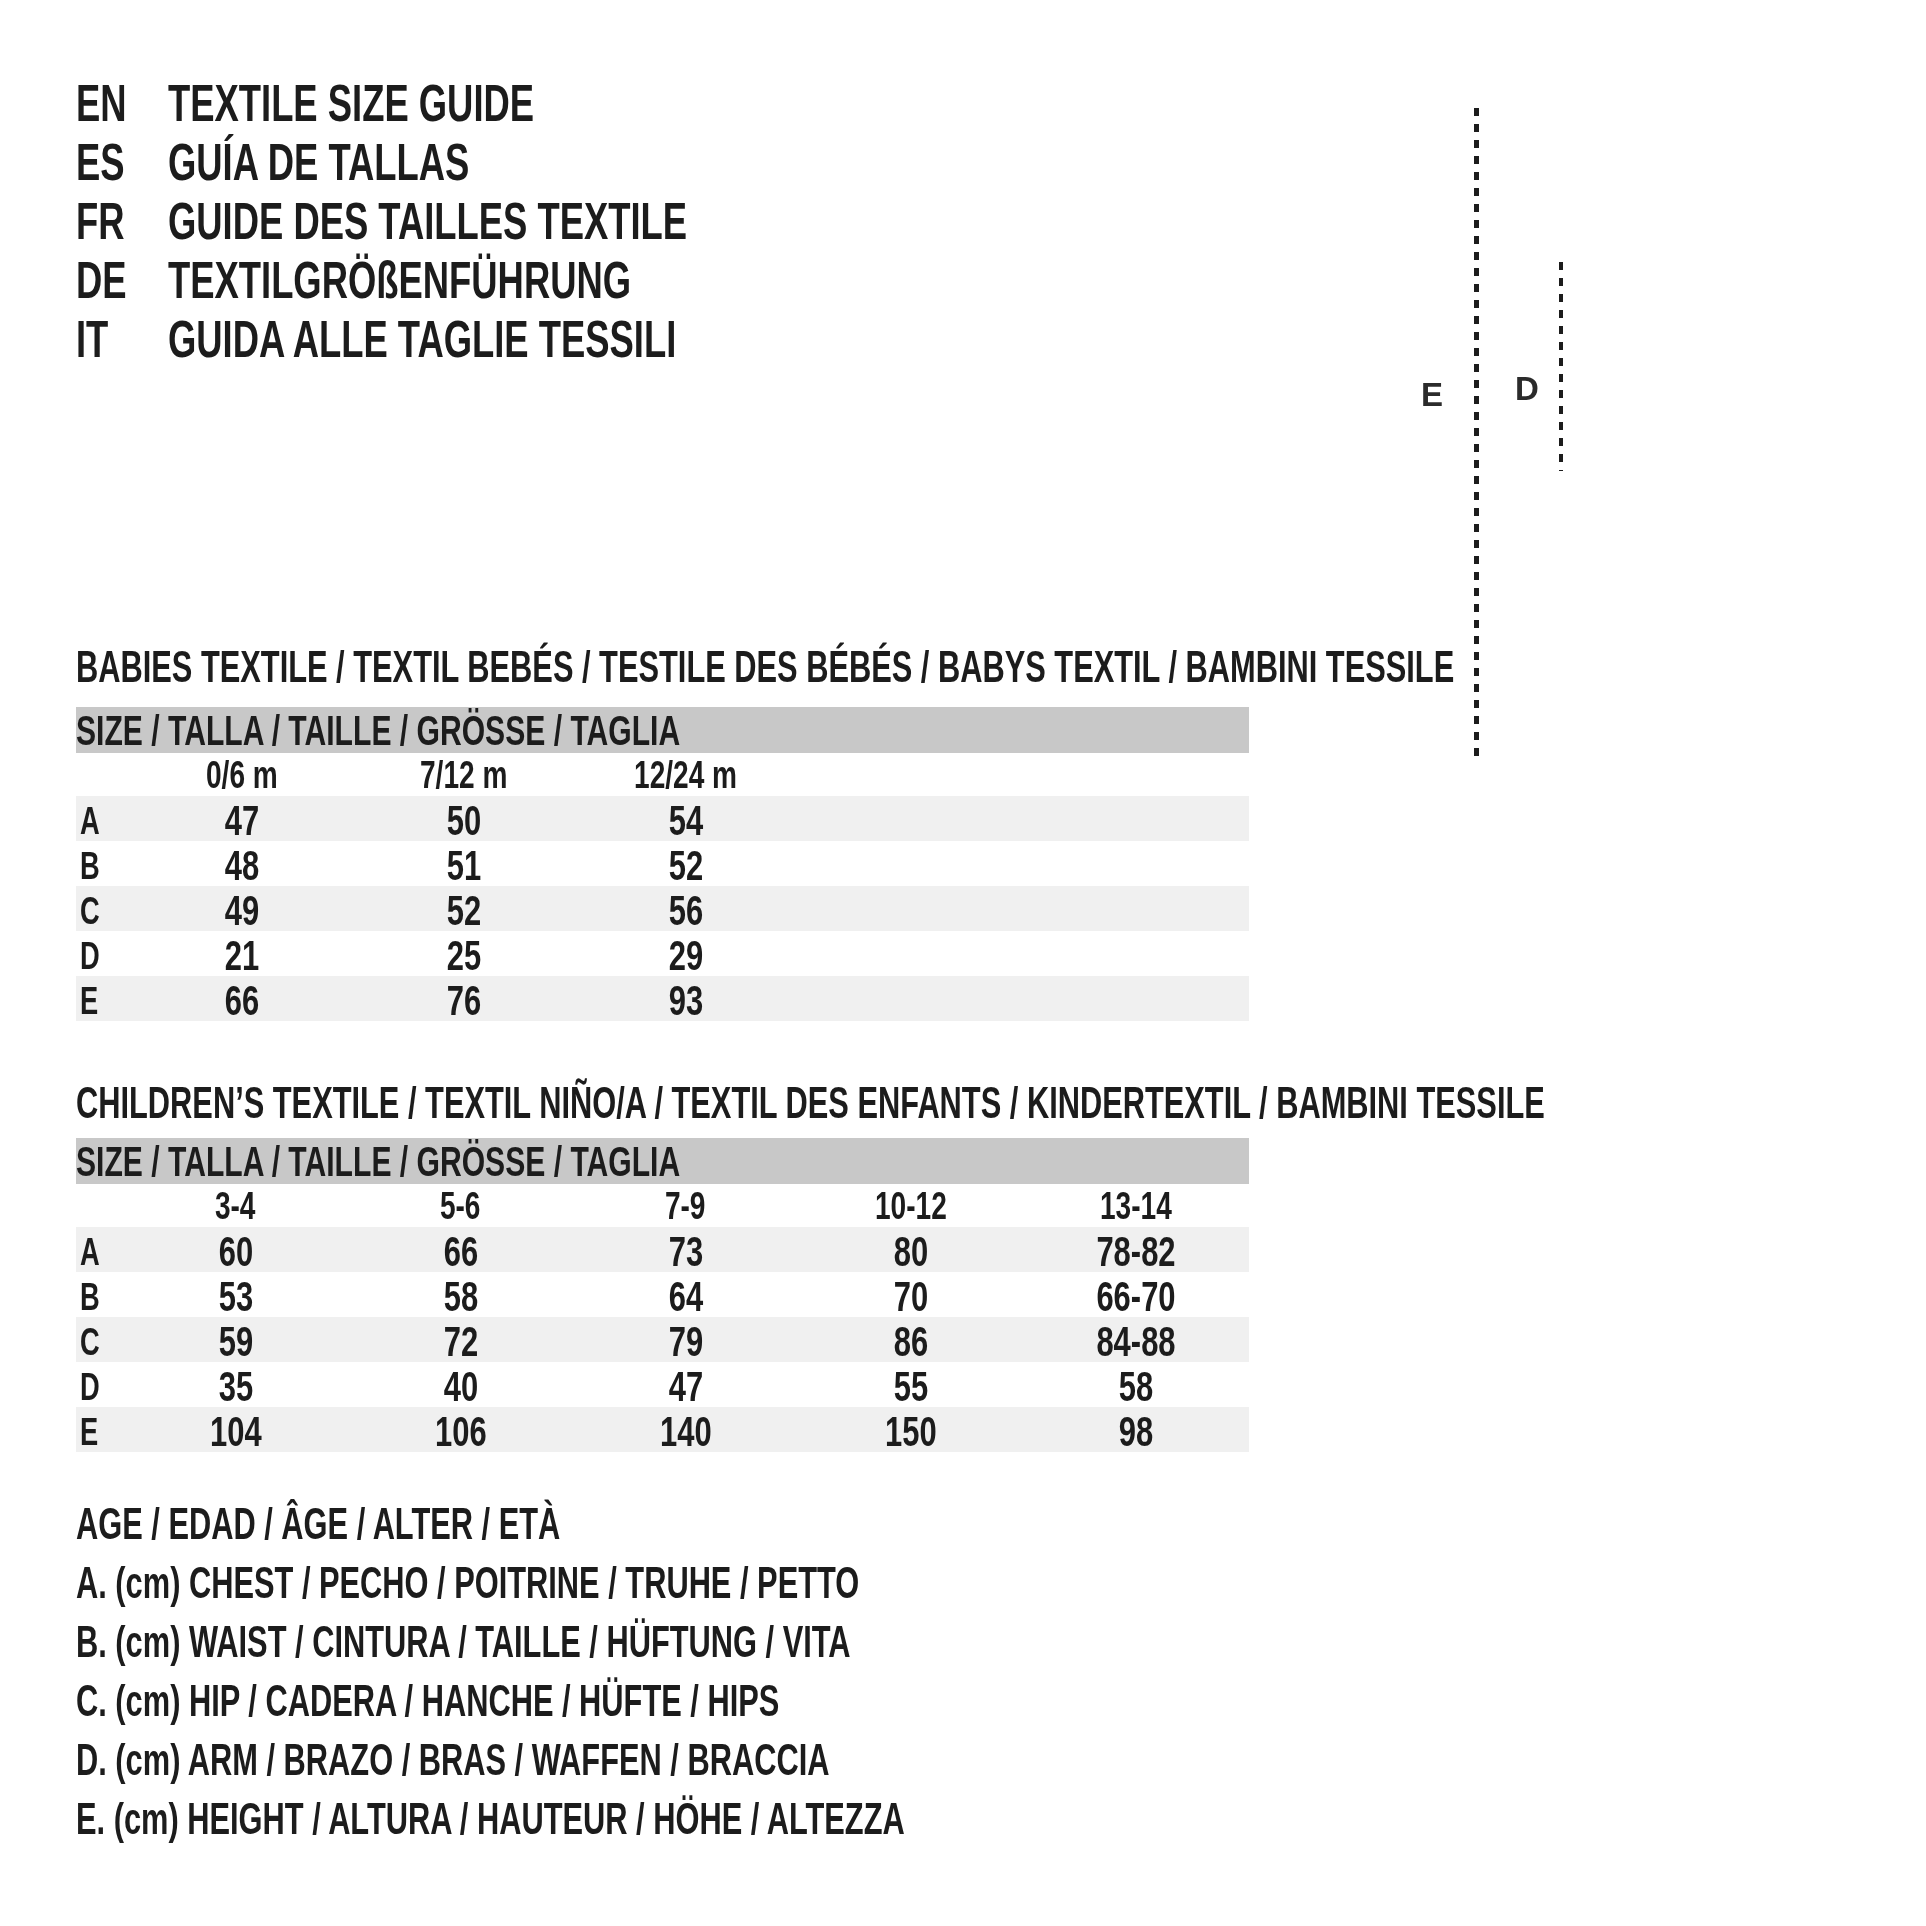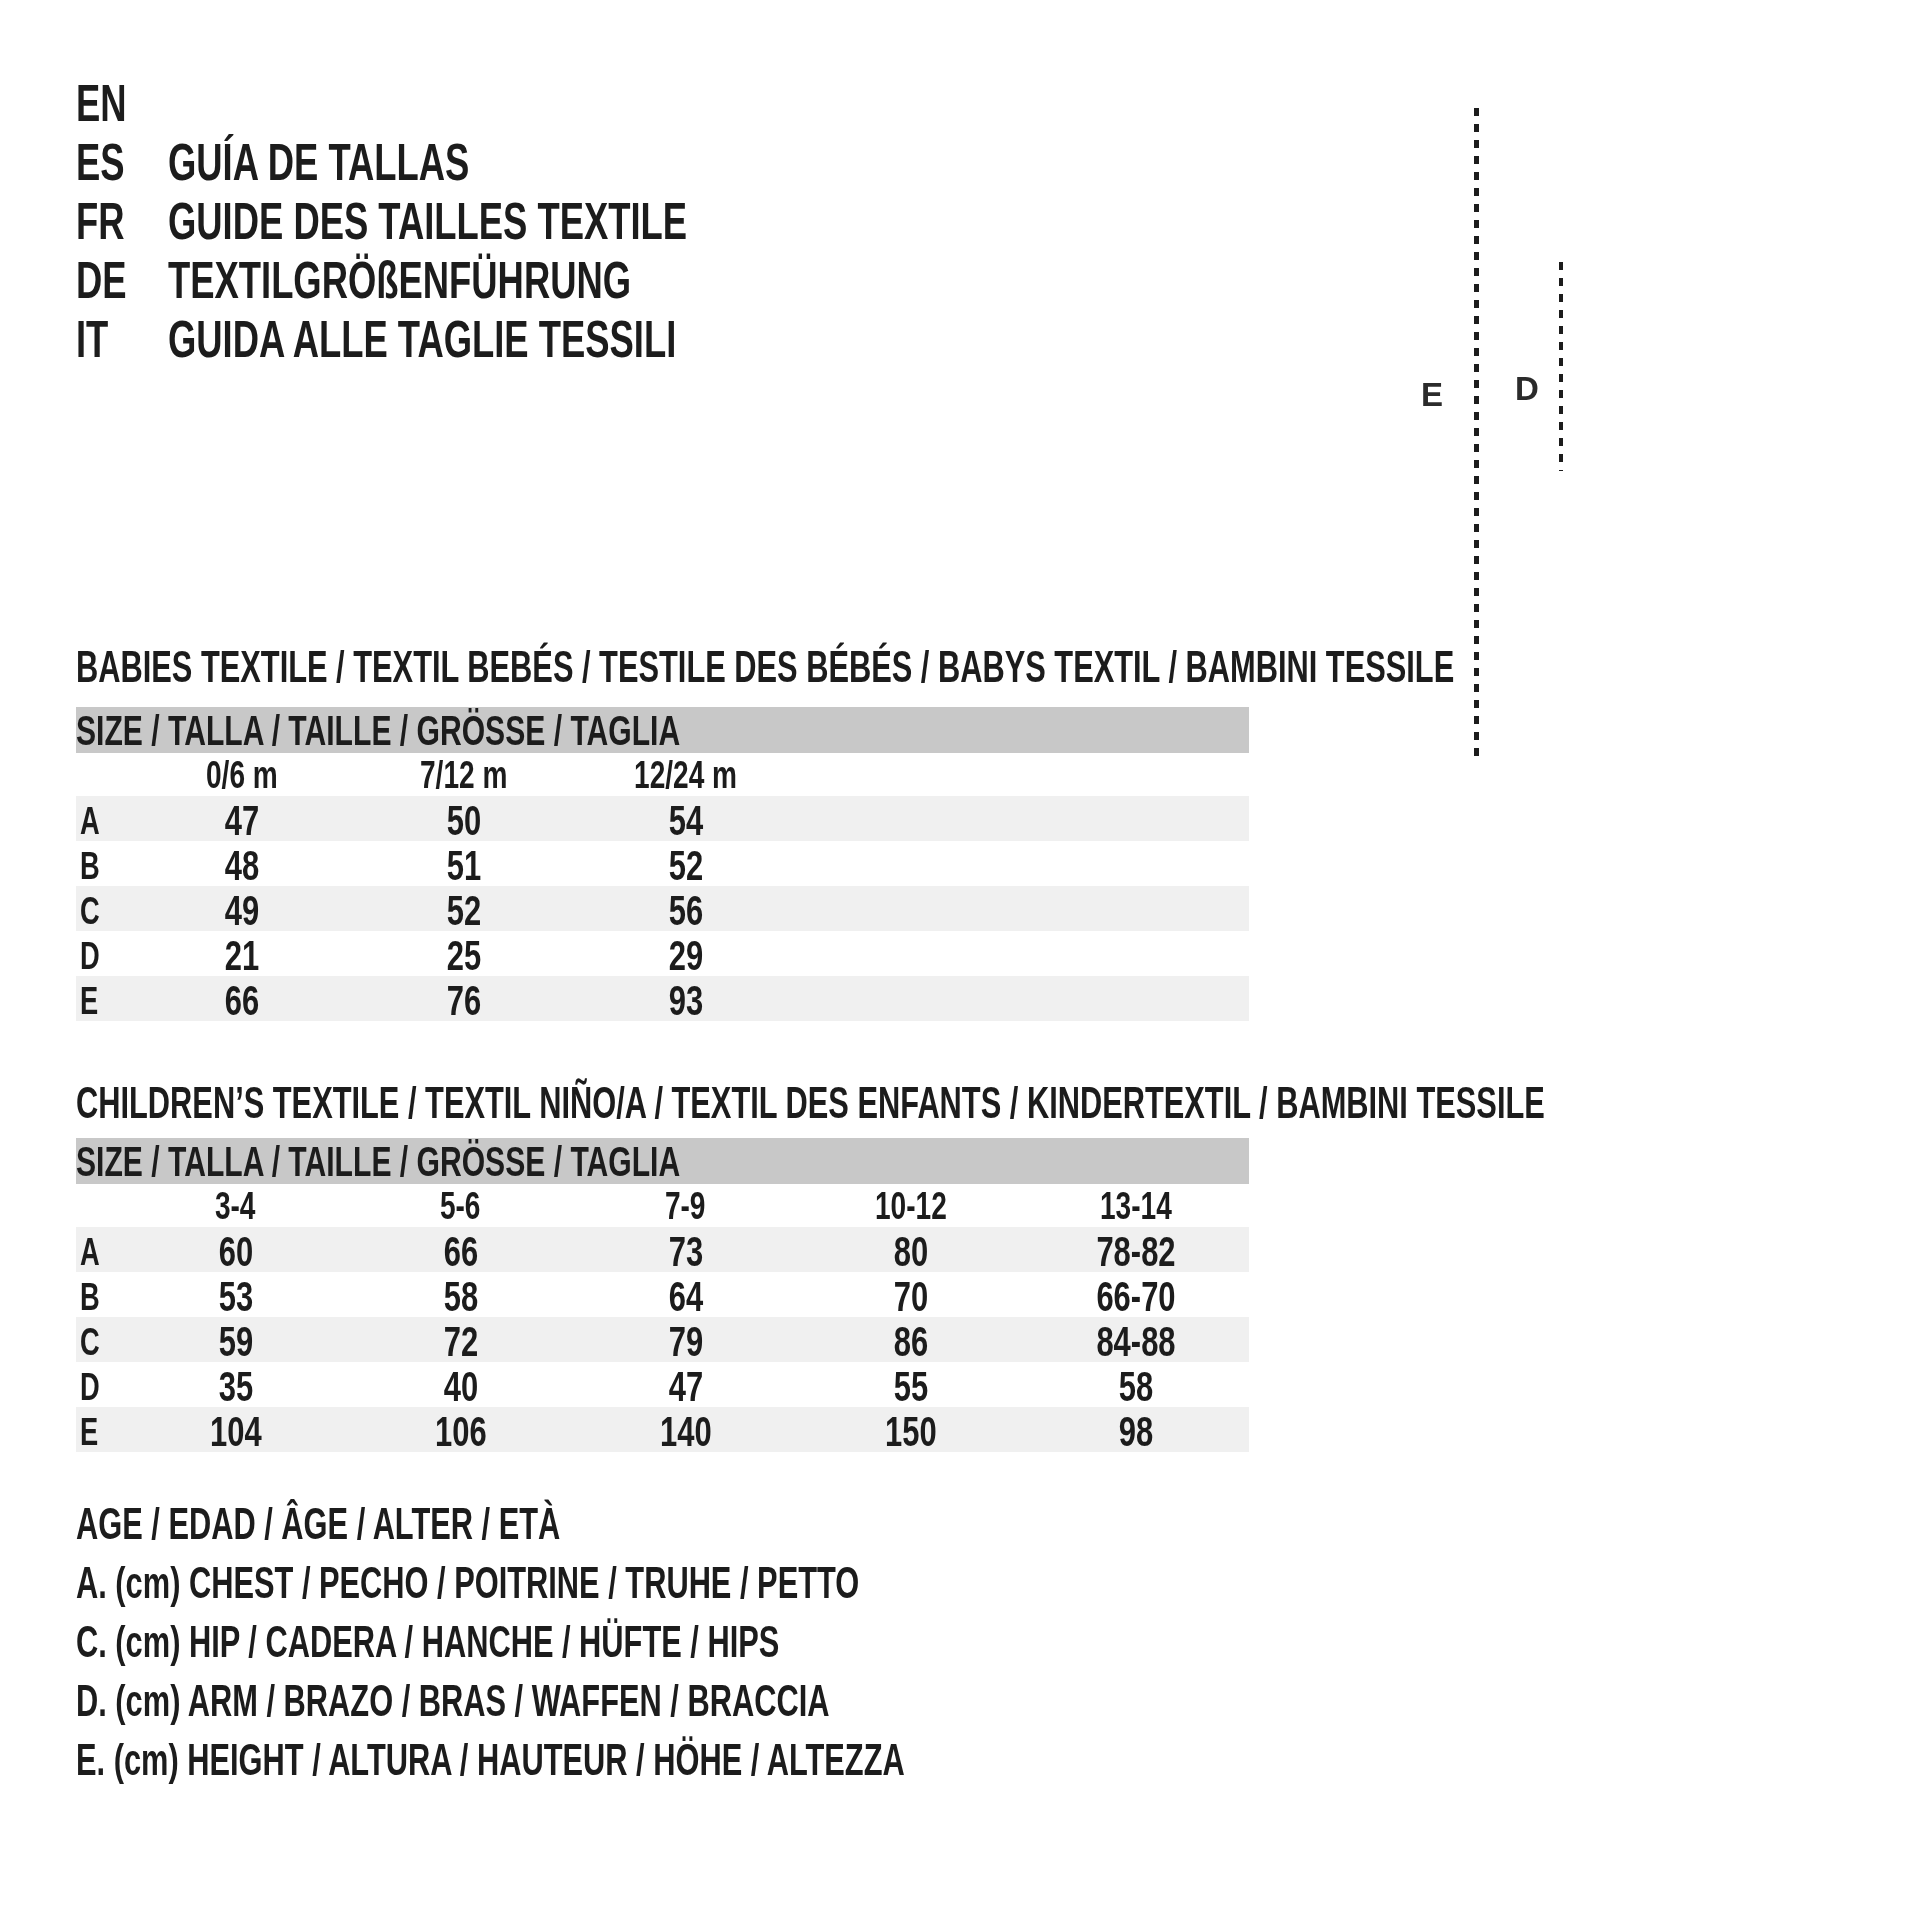--- a/index.html
+++ b/index.html
@@ -64,20 +64,21 @@
   .kid-svg { position:absolute; left:1570px; top:107px; width:209px; height:658px; }
 </style>
 </head>
 <body>
 
 <div class="canvas">
 
   <div class="lang-block">
     <div class="lang-row">
       <div class="lang-code"><span class="cx">EN</span></div>
+      <div class="lang-title"><span class="cx">TEXTILE SIZE GUIDE</span></div>
     </div>
     <div class="lang-row">
       <div class="lang-code"><span class="cx">ES</span></div>
       <div class="lang-title"><span class="cx">GUÍA DE TALLAS</span></div>
     </div>
     <div class="lang-row">
       <div class="lang-code"><span class="cx">FR</span></div>
       <div class="lang-title"><span class="cx">GUIDE DES TAILLES TEXTILE</span></div>
     </div>
     <div class="lang-row">
@@ -227,20 +228,23 @@
   </div>
 
   <div class="legend-block">
     <div class="legend-line">
         <span class="cx">AGE / EDAD / ÂGE / ALTER / ETÀ</span>
       </div>
     <div class="legend-line">
         <span class="cx">A. (cm) CHEST / PECHO / POITRINE / TRUHE / PETTO</span>
       </div>
     <div class="legend-line">
+        <span class="cx">B. (cm) WAIST / CINTURA / TAILLE / HÜFTUNG / VITA</span>
+      </div>
+    <div class="legend-line">
         <span class="cx">C. (cm) HIP / CADERA / HANCHE / HÜFTE / HIPS</span>
       </div>
     <div class="legend-line">
         <span class="cx">D. (cm) ARM / BRAZO / BRAS / WAFFEN / BRACCIA</span>
       </div>
     <div class="legend-line">
         <span class="cx">E. (cm) HEIGHT / ALTURA / HAUTEUR / HÖHE / ALTEZZA</span>
       </div>
   </div>
 

